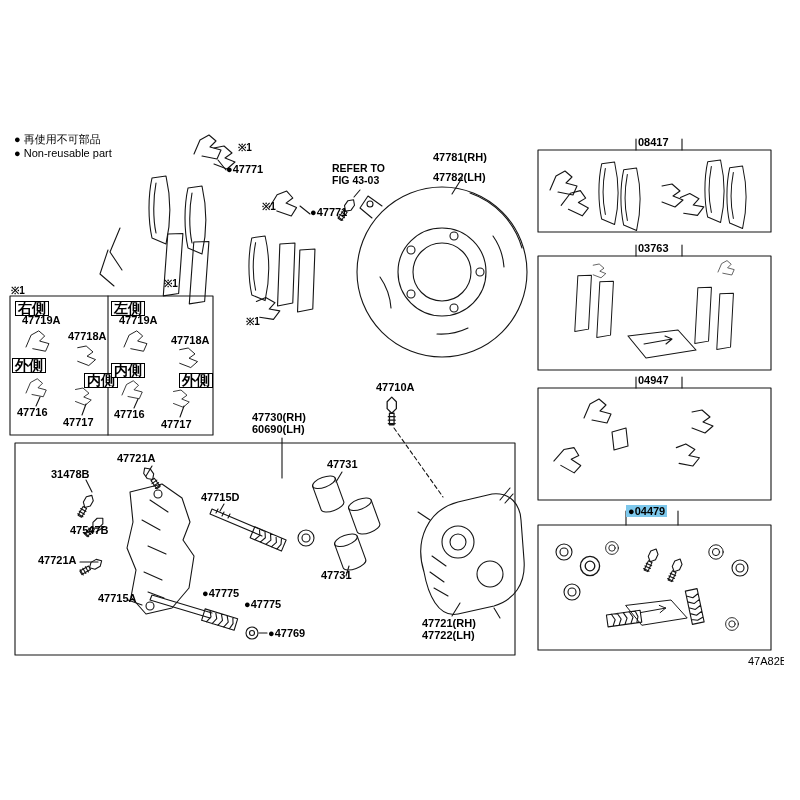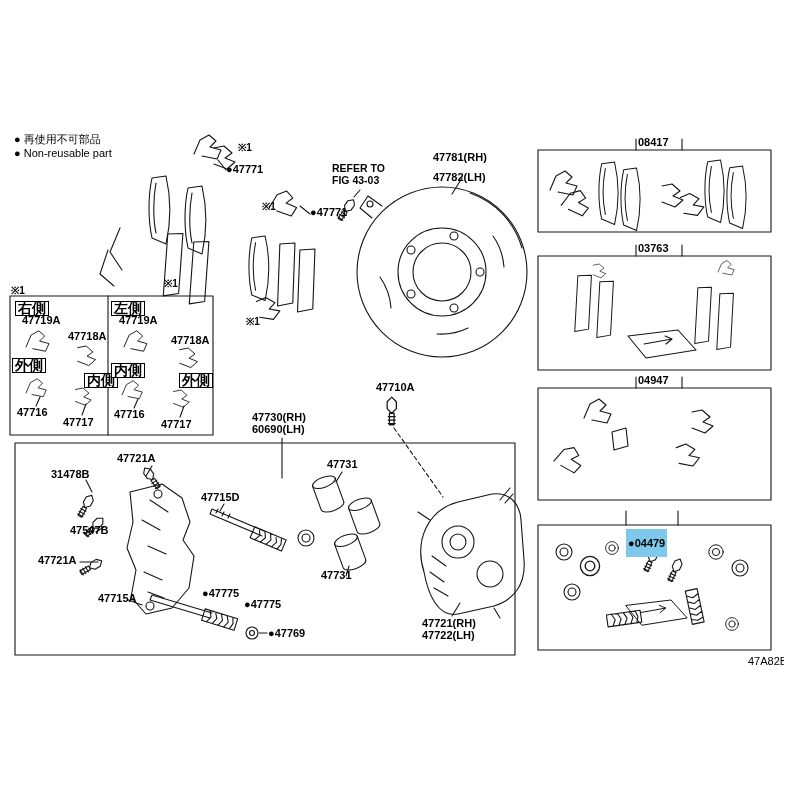--- a/index.html
+++ b/index.html
@@ -5,21 +5,21 @@
   html,body{margin:0;padding:0;background:#fff;}
   #stage{position:relative;width:784px;height:800px;background:#fff;overflow:hidden;
          font-family:"Liberation Sans",sans-serif;color:#000;}
   #art{position:absolute;left:0;top:0;}
   .lbl{position:absolute;font-size:11px;font-weight:700;white-space:nowrap;line-height:12px;}
   .legend-line{position:absolute;font-size:11px;font-weight:400;white-space:nowrap;line-height:14px;}
   .star{position:absolute;font-size:10px;font-weight:700;white-space:nowrap;line-height:11px;}
   .note{position:absolute;font-size:10.5px;font-weight:700;white-space:nowrap;line-height:12px;}
   .jpbox{position:absolute;font-size:14px;font-weight:700;border:1px solid #000;
          padding:0 2px;line-height:13px;background:#fff;white-space:nowrap;}
-  .hl{background:#7ec8ec;padding:8px 2px;margin-top:24px;}
+  .hl{background:#7ec8ec;padding:0 2px;}
   .footer-code{position:absolute;font-size:11px;font-weight:400;white-space:nowrap;}
 </style>
 </head>
 <body>
 
 <div id="stage">
 
   <svg id="art" width="800" height="800" viewBox="0 0 800 800">
     <defs>
       <g id="clipA">

